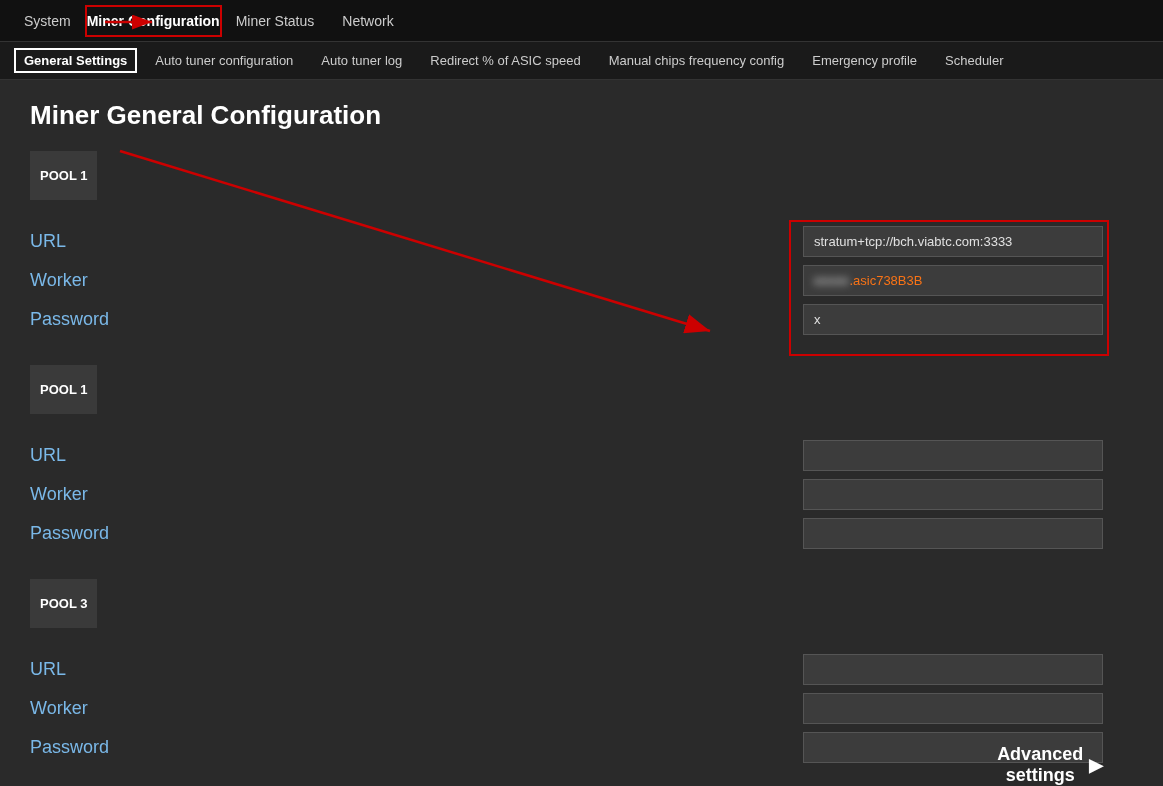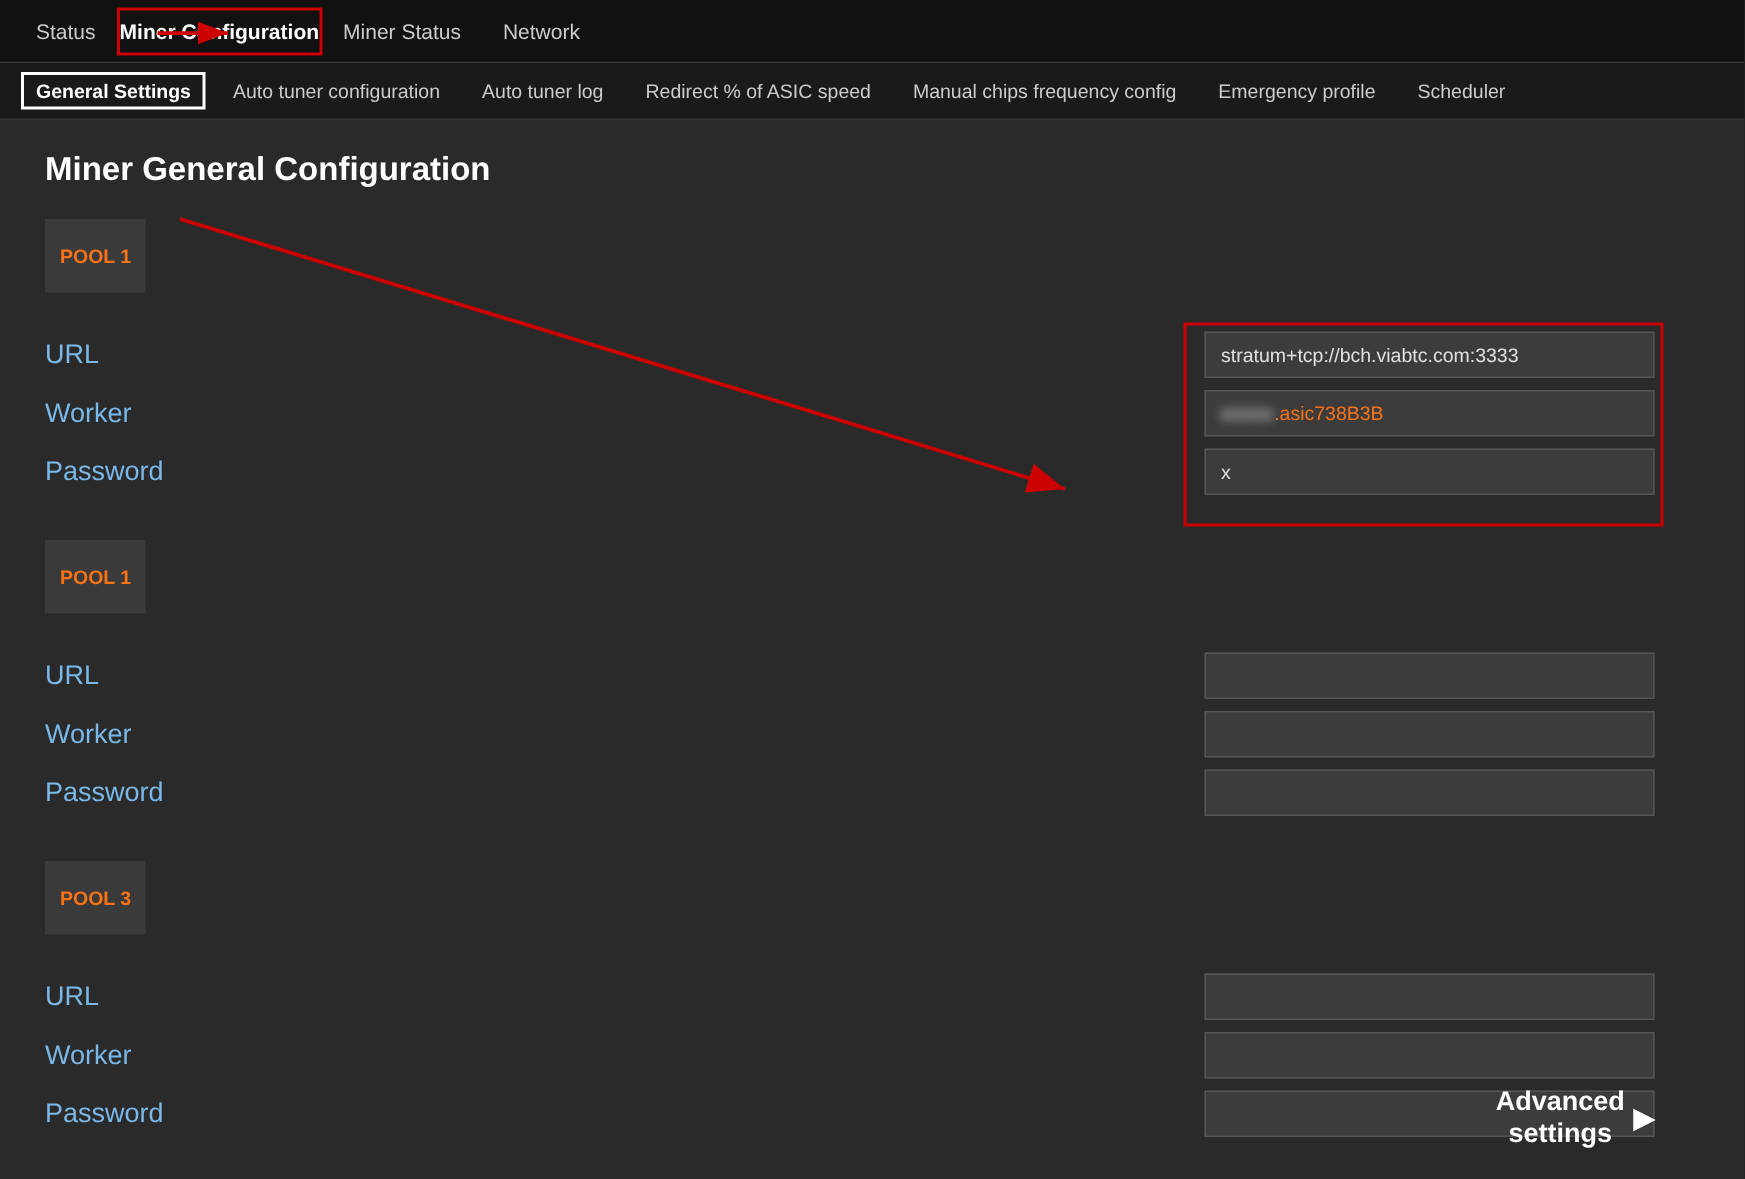--- a/index.html
+++ b/index.html
@@ -60,40 +60,40 @@
 
     
     .page-content {
       padding: 20px 30px;
       background-color: #2a2a2a;
       min-height: calc(786px - 90px);
       position: relative;
     }
 
     .page-title {
-      font-size: 22px;
+      font-size: 26px;
       font-weight: bold;
       color: #ffffff;
       margin-bottom: 20px;
     }
 
     .pool-label {
       display: inline-block;
       background-color: #3a3a3a;
-      color: #f97316;
+      color: #ffffff;
       font-weight: bold;
       font-size: 13px;
       padding: 17px 10px;
       margin-bottom: 14px;
     }
 
     
     .advanced-settings-btn {
       position: absolute;
-      bottom: 20px;
+      bottom: 5px;
       right: 30px;
       background: transparent;
       border: none;
       color: #ffffff;
       font-size: 18px;
       font-weight: bold;
       cursor: pointer;
       display: flex;
       align-items: center;
       gap: 6px;
@@ -123,21 +123,21 @@
       color: #e0e0e0;
       padding: 7px 10px;
       font-size: 13px;
       outline: none;
     }
   </style>
 </head>
 <body>
 
 <div class="top-nav" style="position:relative;">
-  <a href="#">Status</a>
+  <a href="#">System</a>
   <a href="#" class="active" style="border:2px solid #cc0000; color:#fff; font-weight:bold;">Miner Configuration</a>
   <a href="#">Miner Status</a>
   <a href="#">Network</a>
 
   <svg style="position:absolute; left:100px; top:8px; pointer-events:none;" width="60" height="28" viewBox="0 0 60 28">
     <defs>
       <marker id="arrowhead1" markerWidth="8" markerHeight="6" refX="8" refY="3" orient="auto">
         <polygon points="0 0, 8 3, 0 6" fill="#cc0000"></polygon>
       </marker>
     </defs>

